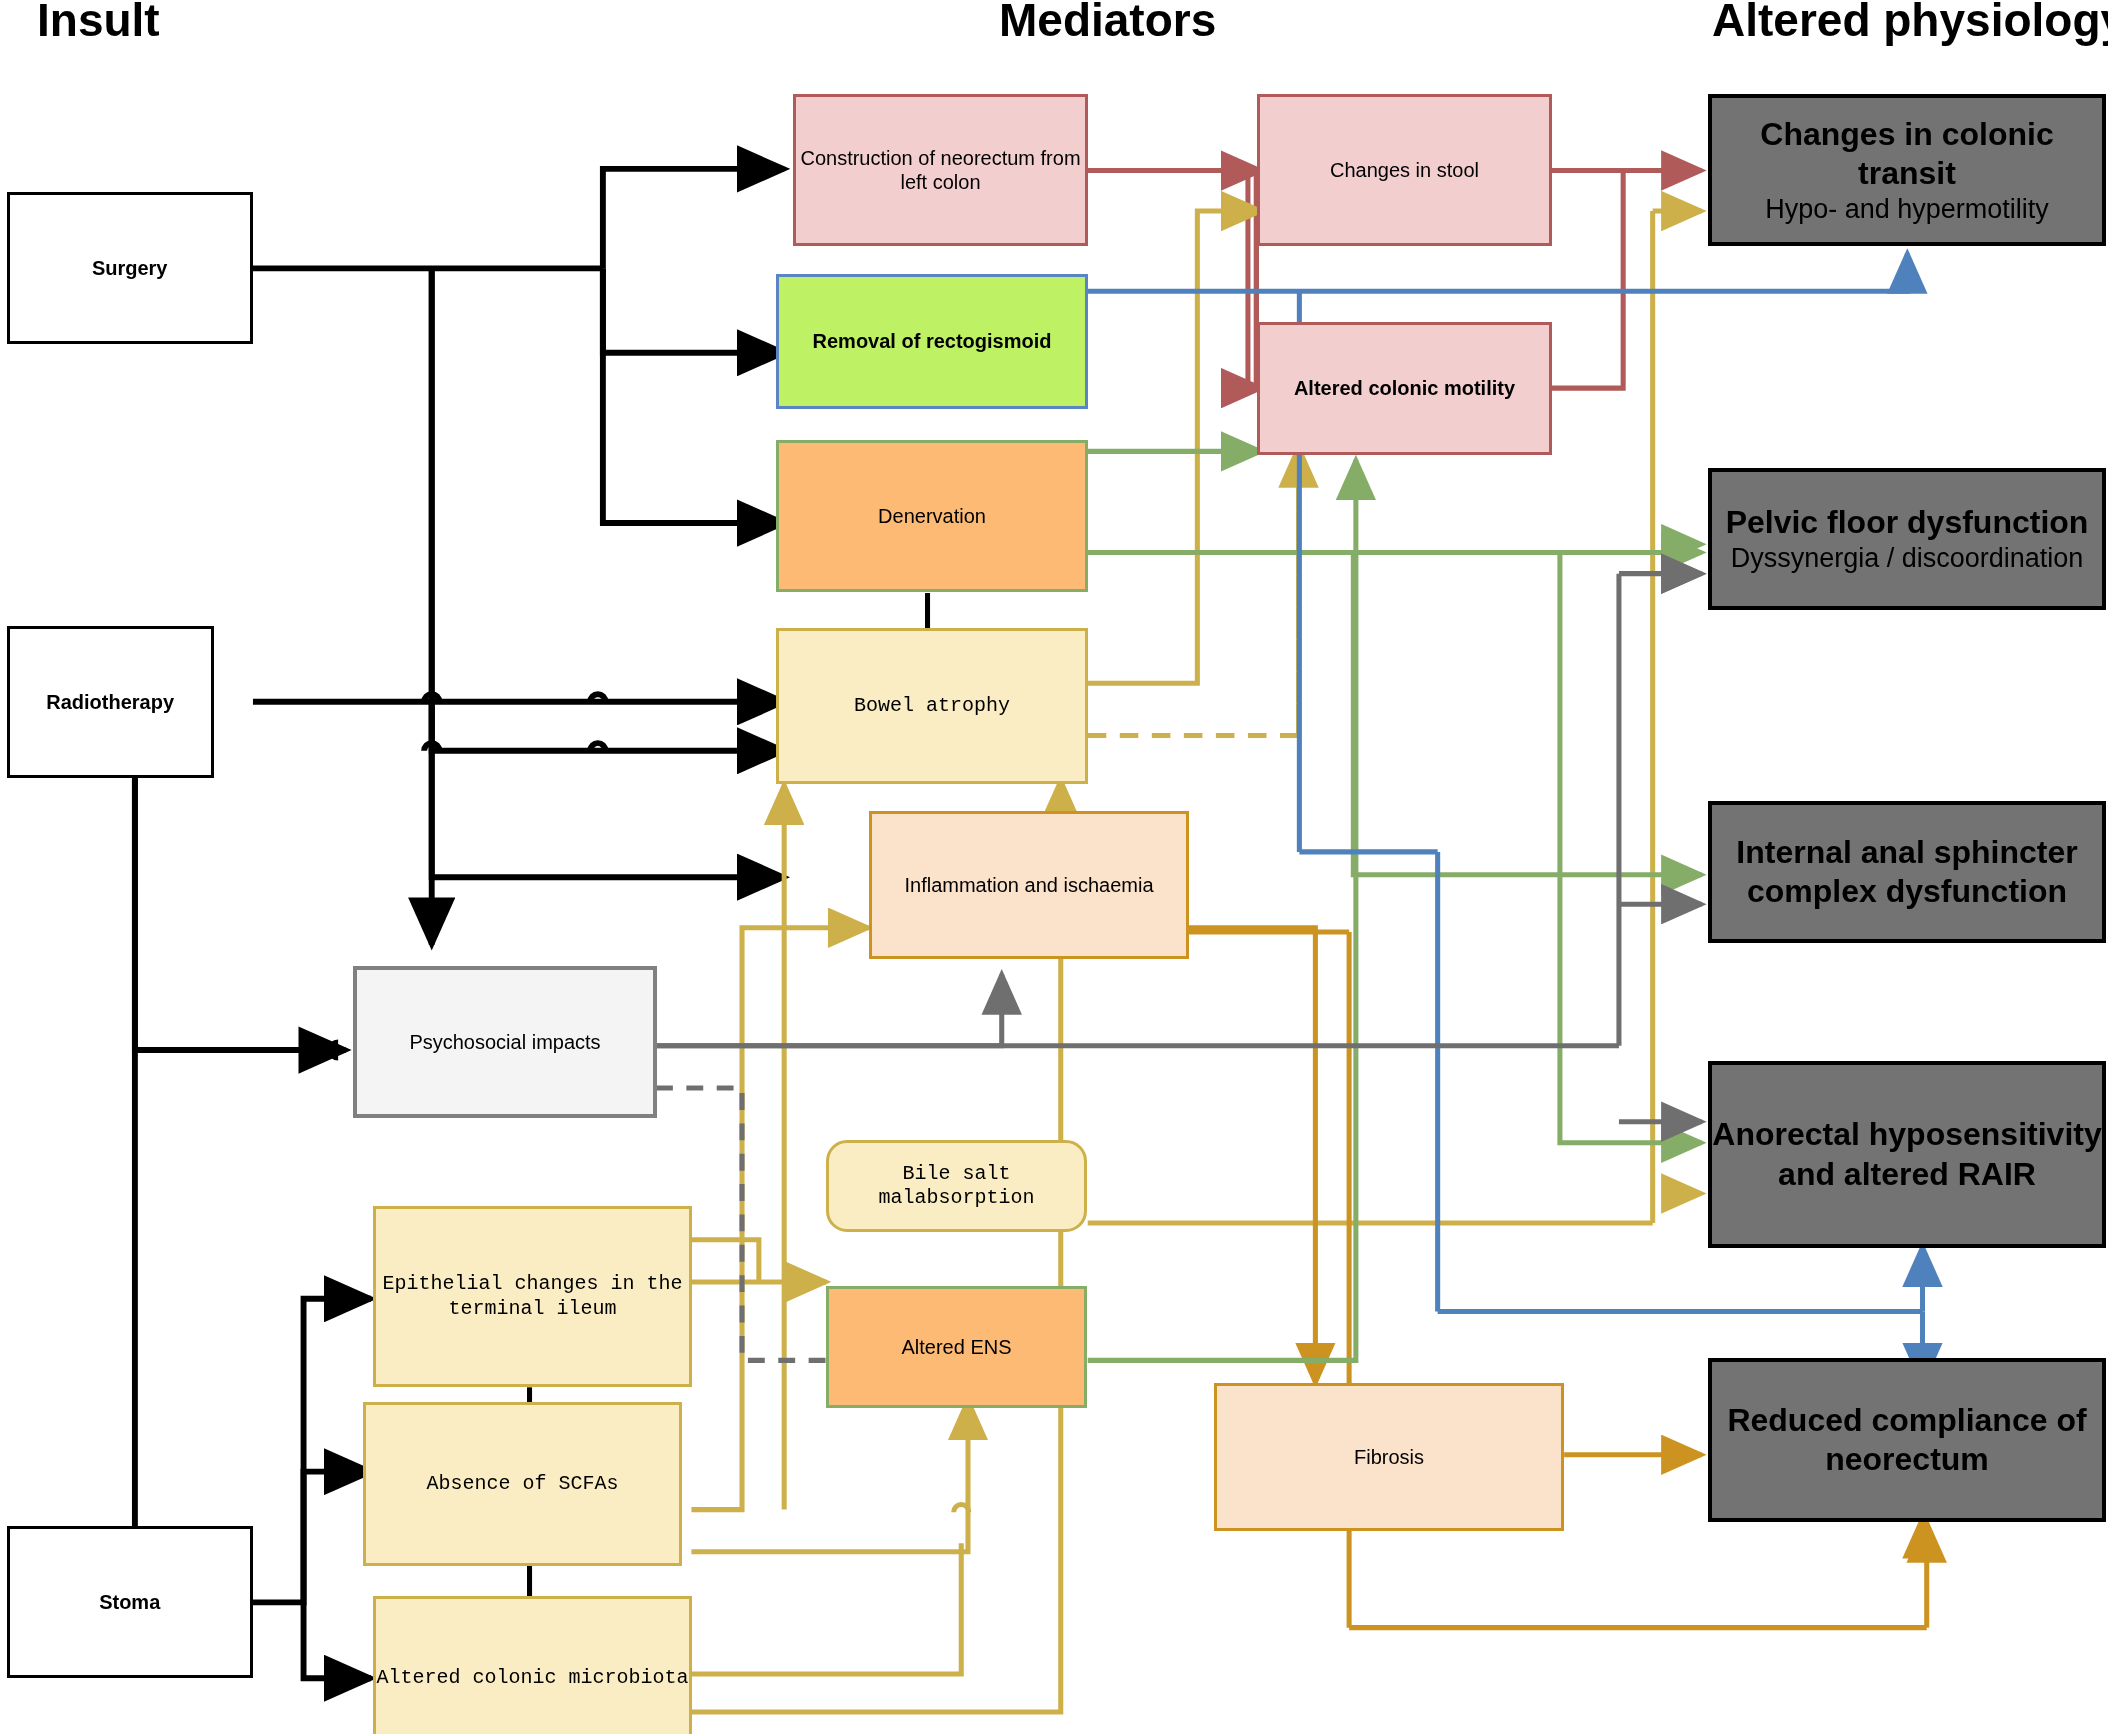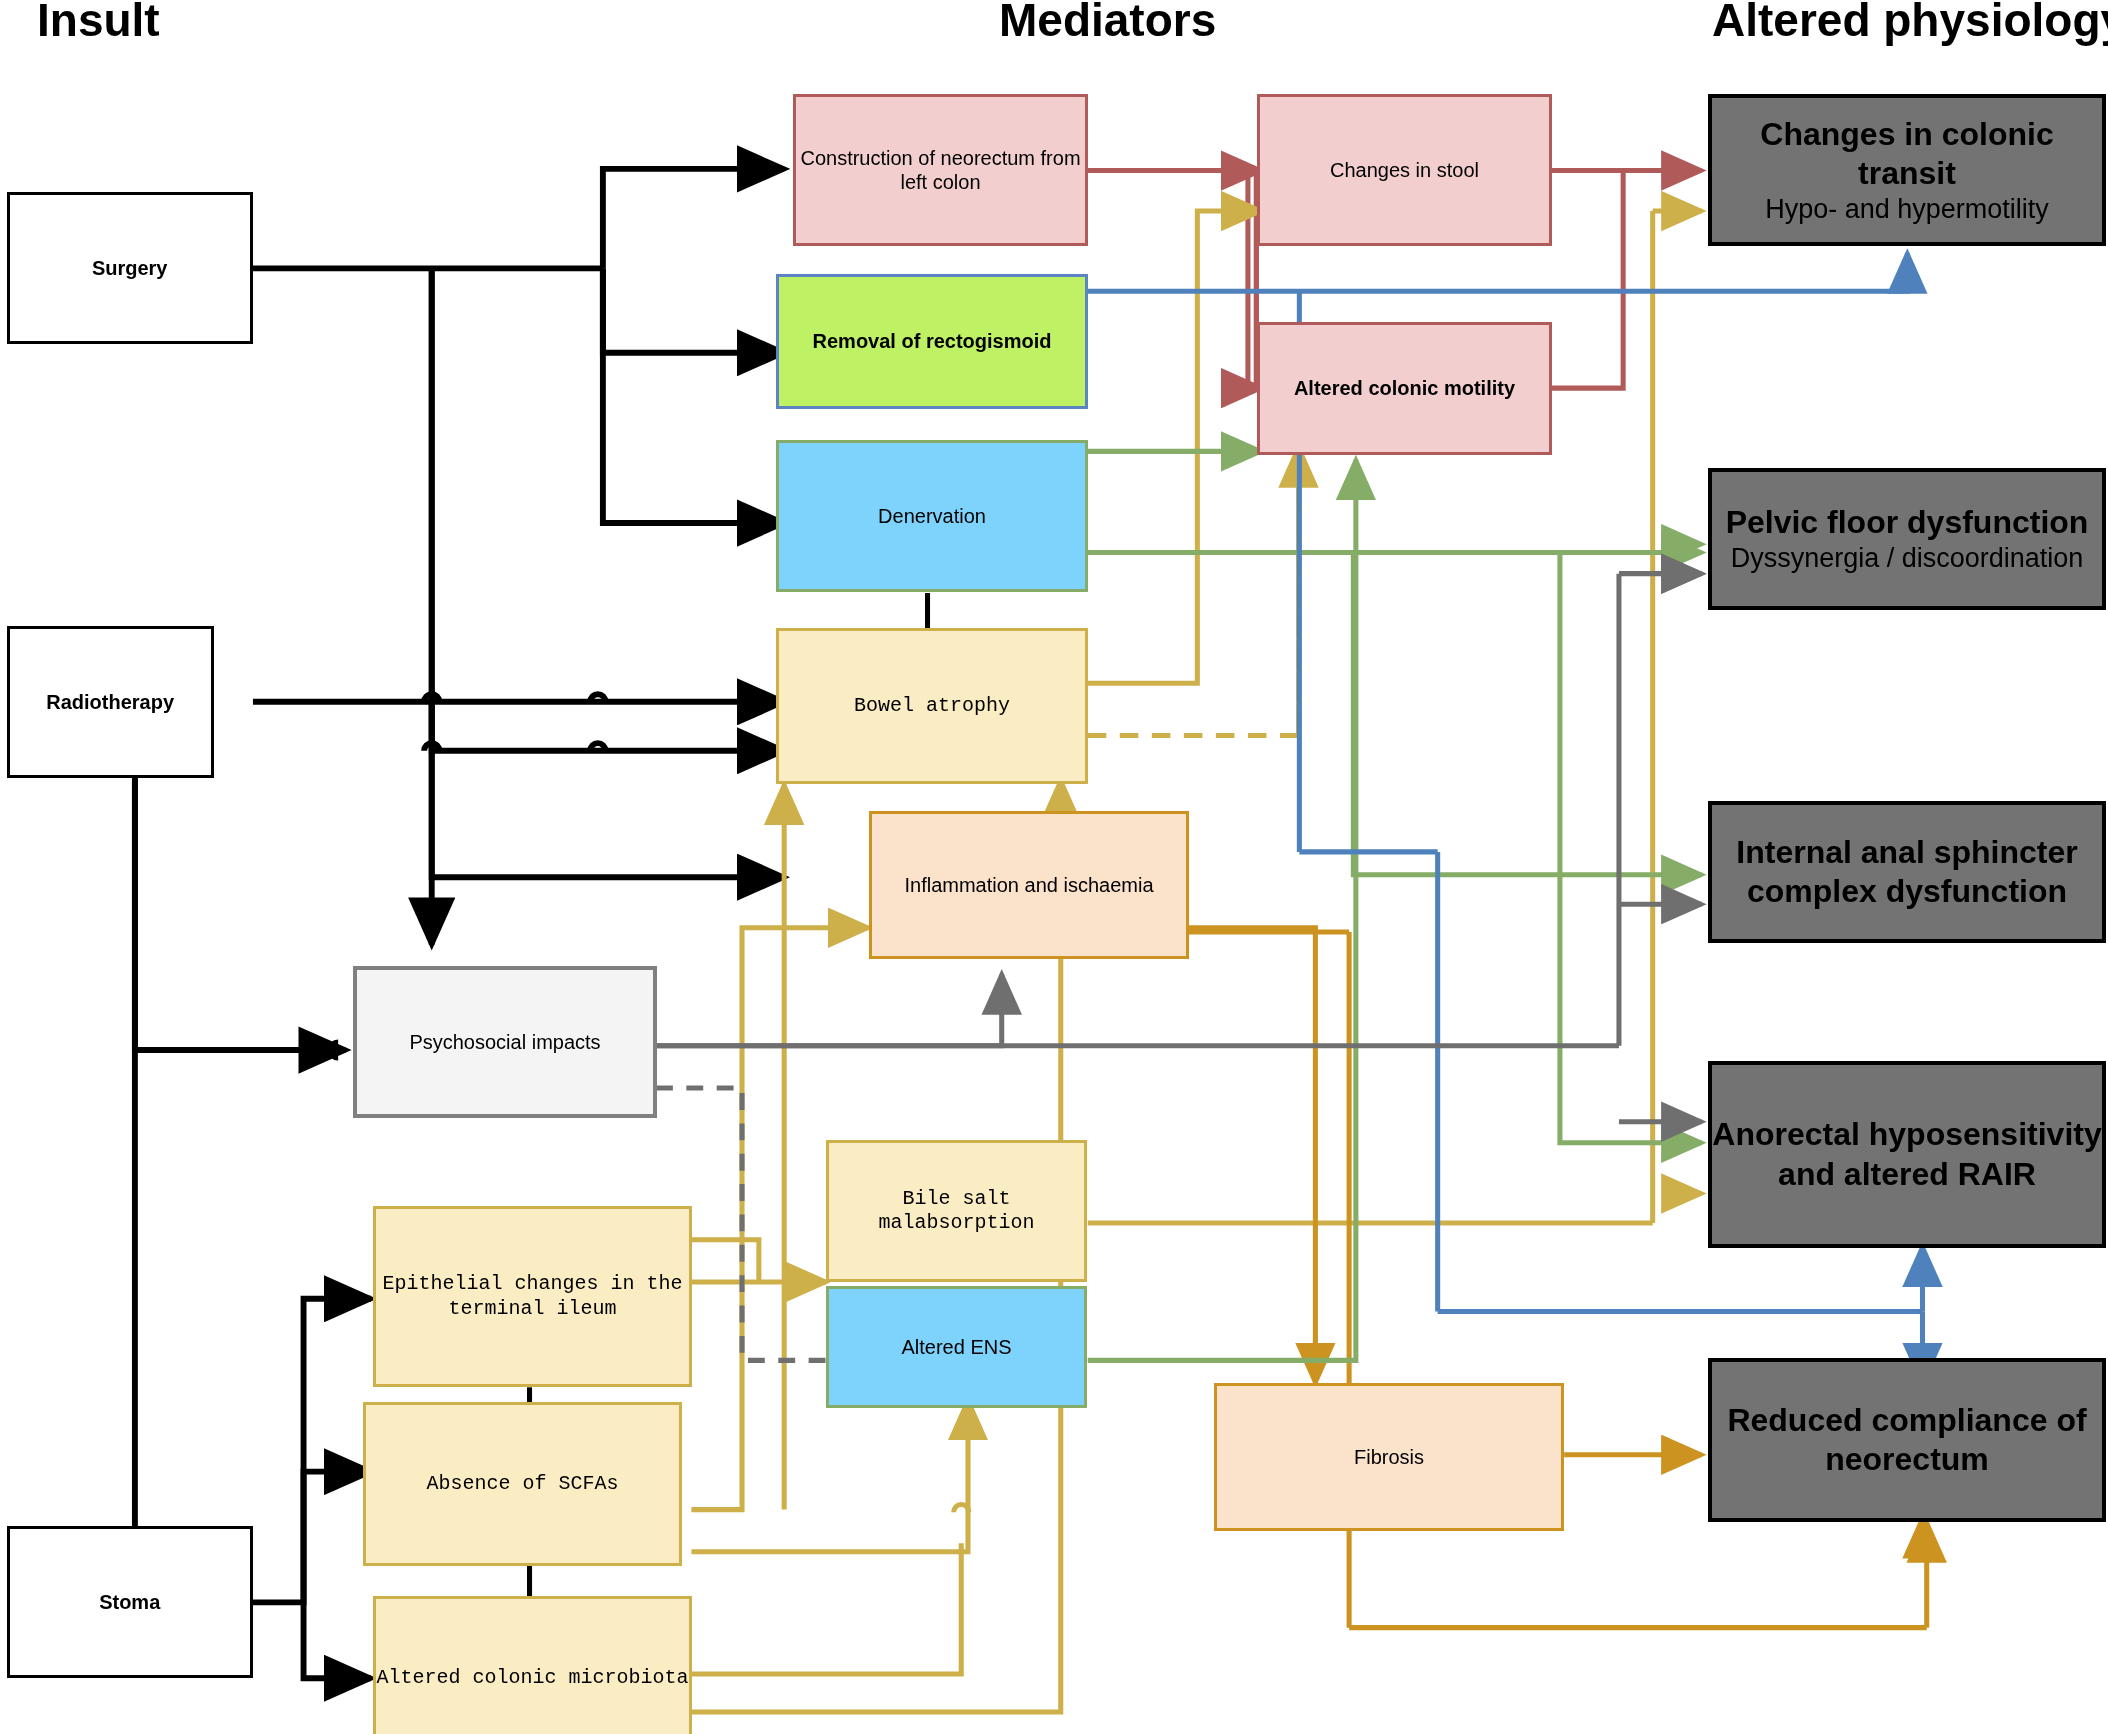--- a/index.html
+++ b/index.html
@@ -11,21 +11,21 @@
         align-items:center;justify-content:center;text-align:center;line-height:1.22;}
   .node .t1{font-size:20px;color:#000;}
   .node .t2{font-size:27px;color:#000;}
   .bold .t1{font-weight:bold;}
   .insult{background:#ffffff;border:3.4px solid #000000;}
   .insult .t1{font-weight:bold;}
   .outcome{background:#737373;border:4.2px solid #000000;}
   .outcome .t1{font-weight:bold;font-size:32px;}
   .pink{background:#f2cfce;border:3.4px solid #b05a5a;}
   .blue{background:#bef264;border:3.4px solid #5b84c4;}
-  .green{background:#7dd3fc;border:3.4px solid #85ad68;}
+  .green{background:#fdba74;border:3.4px solid #85ad68;}
   .yellow{background:#faecc3;border:3.4px solid #cdb04a;font-family:Liberation Mono, monospace;}
   .orange{background:#fae2cb;border:3.4px solid #cd9320;}
   .grey{background:#f4f4f4;border:4.2px solid #808080;}
 </style>
 </head>
 <body>
 
 <div id="stage">
 
   <div class="col-header" style="left:37px;  top:-6.7px;">Insult</div>
@@ -258,21 +258,21 @@
   </div>
 
   <div class="node yellow" style="left:363px;top:1402px;width:319px;height:164px;">
     <span class="t1">Absence of SCFAs</span>
   </div>
 
   <div class="node yellow" style="left:373px;top:1596px;width:319px;height:164px;">
     <span class="t1">Altered colonic microbiota</span>
   </div>
 
-  <div class="node yellow" style="left:826px;top:1140px;width:261px;height:142px;">
+  <div class="node yellow" style="left:826px;top:1140px;width:261px;height:92px;border-radius:21px;">
     <span class="t1">Bile salt malabsorption</span>
   </div>
 
   <div class="node green" style="left:826px;top:1286px;width:261px;height:122px;">
     <span class="t1">Altered ENS</span>
   </div>
 
   <div class="node pink" style="left:1257px;top:94px;width:295px;height:152px;">
     <span class="t1">Changes in stool</span>
   </div>

